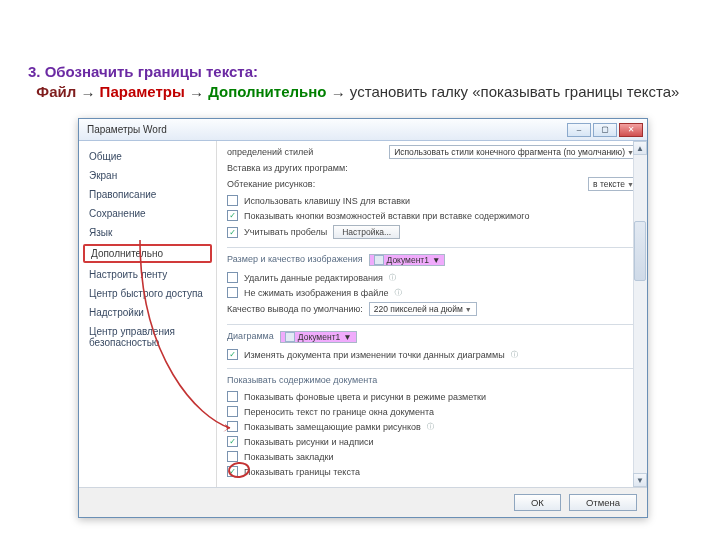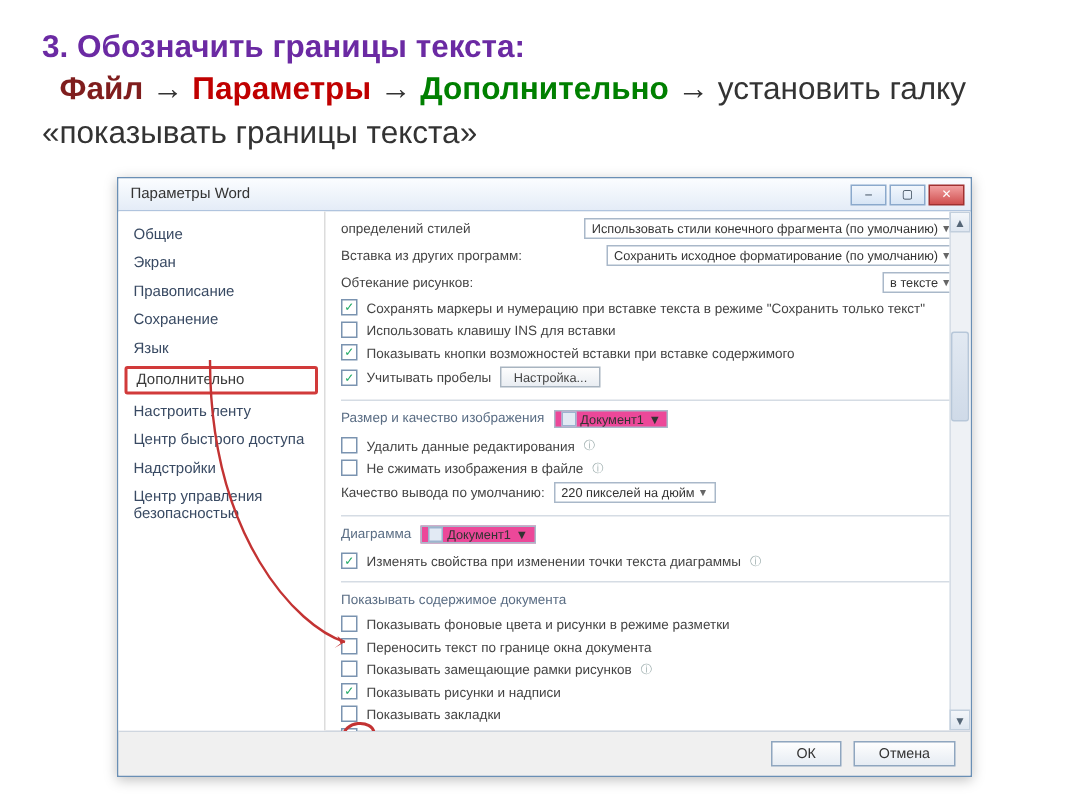--- a/index.html
+++ b/index.html
@@ -1,17 +1,17 @@
 <!DOCTYPE html>
 <html><head>
 <meta charset="utf-8">
 <style>
   * { box-sizing: border-box; margin: 0; padding: 0; }
   body { font-family: "Segoe UI", Tahoma, sans-serif; background: #fff; width: 720px; height: 540px; overflow: hidden; position: relative; }
-  .instruction { padding: 18px 28px 6px 28px; font-size: 21px; line-height: 1.35; }
+  .instruction { padding: 18px 28px 6px 28px; font-size: 15px; line-height: 1.35; margin-top: 44px; }
   .instr-title { color: #6b2aa3; font-weight: bold; }
   .instr-file { color: #7f1d1d; font-weight: bold; }
   .instr-param { color: #c00000; font-weight: bold; }
   .instr-dop { color: #008000; font-weight: bold; }
   .instr-tail { color: #333; }
   .arrow { color: #333; }
   .dialog {
     position: absolute; left: 78px; top: 118px; width: 570px; height: 400px;
     border: 1px solid #6a8fb5; background: #f0f0f0; box-shadow: 0 2px 8px rgba(0,0,0,.25);
     font-size: 9.5px;
@@ -31,21 +31,21 @@
   .content-inner { position:absolute; inset:0; overflow-y:auto; padding: 2px 8px 6px 10px;}
   .row { display: flex; align-items: center; gap: 6px; padding: 2px 0; font-size: 9px; color:#444;}
   .row label { font-size: 9px; }
   .chk { width: 11px; height: 11px; border:1px solid #7a93b0; background:#fff; display:inline-flex;align-items:center;justify-content:center;font-size:8px;color:#2a6;}
   .chk.checked::after{content:"✓";}
   .sel { display:inline-flex;align-items:center;gap:2px;border:1px solid #a9b8c9;background:#fff;padding:1px 4px;font-size:8.5px;color:#333;}
   .sel .dd{font-size:7px;color:#666;}
   .btn-inline{border:1px solid #a8b4c0;background:linear-gradient(#fdfdfd,#e9edf2);padding:1px 8px;font-size:8.5px;}
   .section { border-top: 1px solid #d5dce4; margin: 6px 0 2px 0; padding-top: 4px; color:#5a6d84; font-size:9px;}
   .section .hdr { display:flex;align-items:flex-start;gap:6px;padding:2px 0;}
-  .docpick{display:inline-flex;align-items:center;gap:3px;border:1px solid #a9b8c9;background:#ec4899;padding:0 4px;font-size:8.5px;color:#333;}
+  .docpick{display:inline-flex;align-items:center;gap:3px;border:1px solid #a9b8c9;background:#f0abfc;padding:0 4px;font-size:8.5px;color:#333;}
   .docicon{width:10px;height:10px;background:#e2eaf4;border:1px solid #9cb3cf;}
   .info{color:#9aa;font-size:7.5px;}
   .footer{height:30px;border-top:1px solid #cfd6df;background:#f0f0f0;display:flex;align-items:center;justify-content:flex-end;gap:8px;padding:0 10px;}
   .dlg-btn{border:1px solid #8fa6bf;background:linear-gradient(#fefefe,#e6ecf3);padding:2px 16px;font-size:9.5px;color:#333;}
   .highlight-row{position:relative;}
   .circle-mark{
     position:absolute; left:1px; top:-2px; width:22px;height:16px;border:2px solid #c33333;border-radius:50% 50%; transform:rotate(-6deg);
   }
   svg.connector{position:absolute;left:78px;top:118px;width:570px;height:400px;pointer-events:none;}
   .scrollbar{position:absolute;right:0;top:0;width:14px;height:100%;background:#eef1f5;border-left:1px solid #d6dde6;}
@@ -93,37 +93,29 @@
             <span>определений стилей</span>
           <span style="flex:1"></span>
           <span class="sel">
               <span>Использовать стили конечного фрагмента (по умолчанию)</span>
               <span class="dd">▼</span>
             </span>
         </div>
         <div class="row">
             <span>Вставка из других программ:</span>
           <span style="flex:1"></span>
-          <span class="sel">
-              <span>Сохранить исходное форматирование (по умолчанию)</span>
-              <span class="dd">▼</span>
-            </span>
         </div>
         <div class="row">
             <span>Обтекание рисунков:</span>
           <span style="flex:1"></span>
           <span class="sel">
               <span>в тексте</span>
               <span class="dd">▼</span>
             </span>
         </div>
-        <div class="row">
-            <span class="chk checked"></span>
-            <label>Сохранять маркеры и нумерацию при вставке текста в режиме "Сохранить только текст"</label>
-          </div>
         <div class="row">
             <span class="chk"></span>
             <label>Использовать клавишу INS для вставки</label>
           </div>
         <div class="row">
             <span class="chk checked"></span>
             <label>Показывать кнопки возможностей вставки при вставке содержимого</label>
           </div>
         <div class="row">
             <span class="chk checked"></span>
@@ -164,21 +156,21 @@
               <span>Диаграмма</span>
             <span class="docpick">
                 <span class="docicon"></span>
                 <span>Документ1</span>
                 <span class="dd">▼</span>
               </span>
           </div>
         </div>
         <div class="row">
             <span class="chk checked"></span>
-            <label>Изменять свойства при изменении точки текста диаграммы</label>
+            <label>Изменять документа при изменении точки данных диаграммы</label>
             <span class="info">ⓘ</span>
           </div>
 
         <div class="section">
           <div class="hdr">
               <span>Показывать содержимое документа</span>
             </div>
         </div>
         <div class="row">
             <span class="chk"></span>

